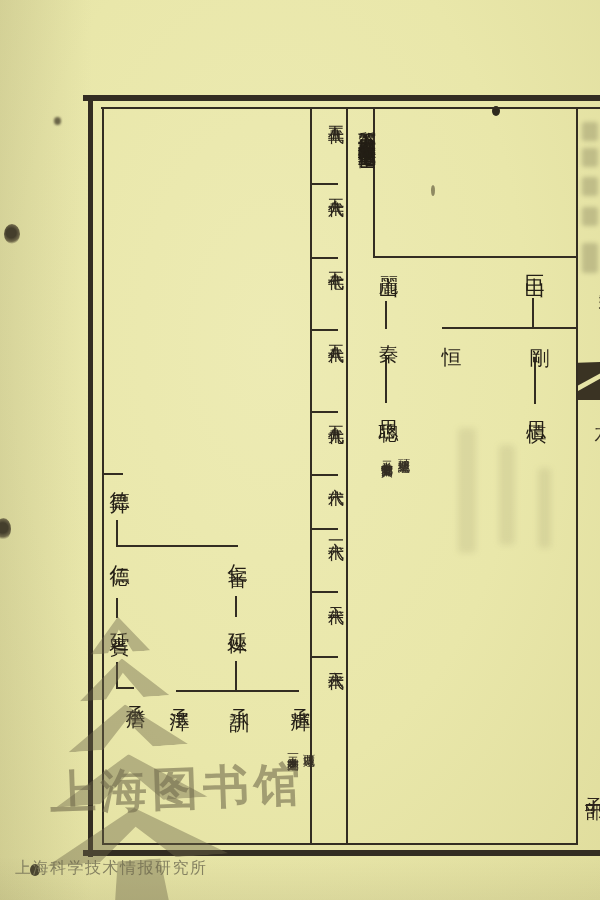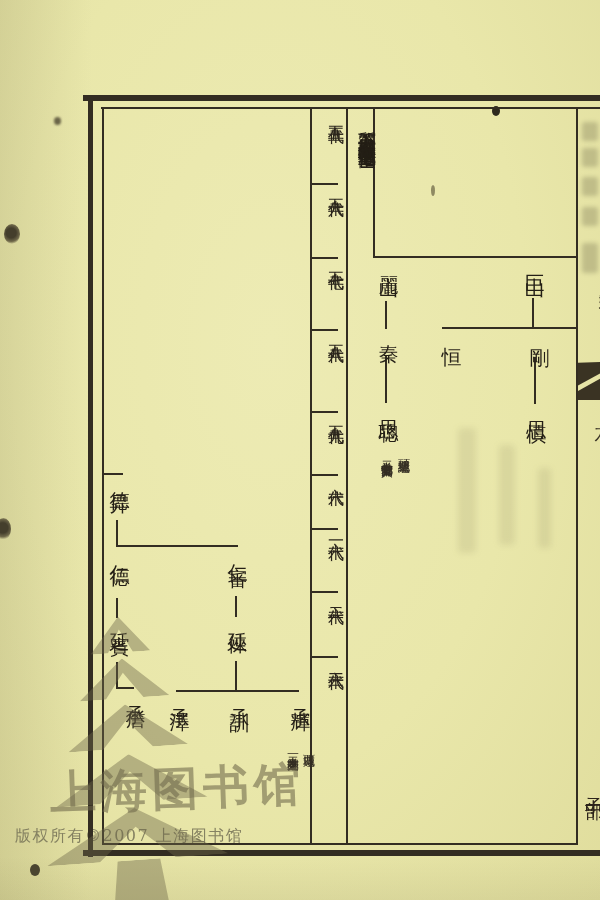--- a/index.html
+++ b/index.html
@@ -220,15 +220,15 @@
 
   <div id="pagoda">
     <div class="tier" id="t1"></div>
     <div class="tier" id="t2"></div>
     <div class="tier" id="t3"></div>
     <div class="tier" id="t4"></div>
     <div class="tier" id="t5"></div>
     <div id="t6"></div>
   </div>
   <div id="calligraphy">上海图书馆</div>
-  <div class="wm-line" id="wm1">版权所有©2007 上海图书馆</div>
+  <div class="wm-line" id="wm2">上海科学技术情报研究所</div>
 
 </div>
 
 </body></html>

